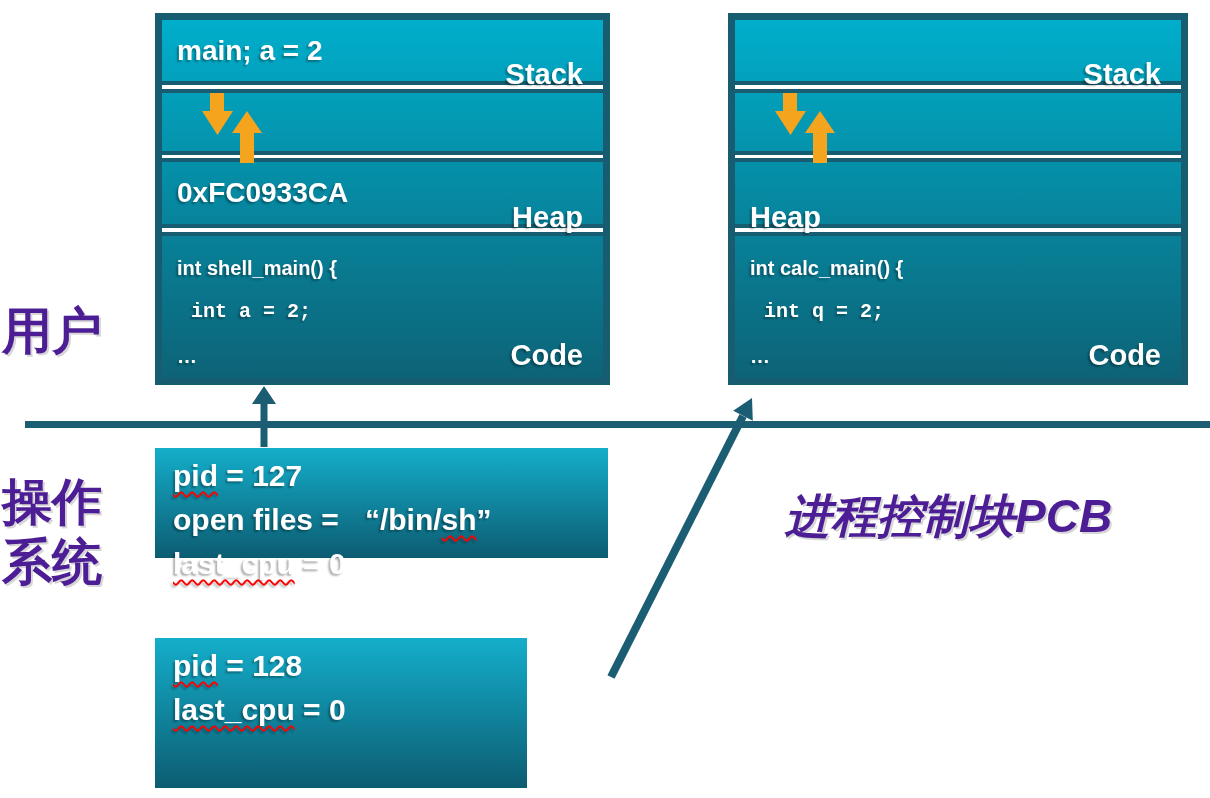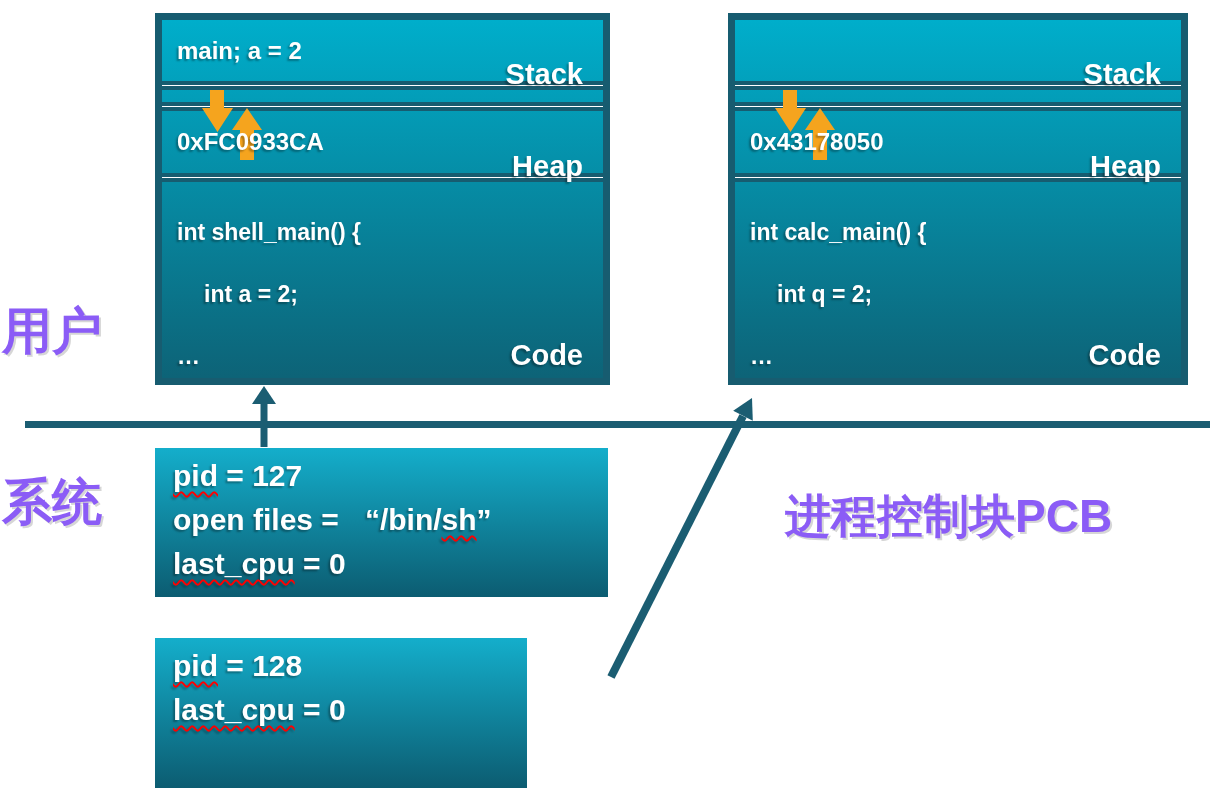--- a/index.html
+++ b/index.html
@@ -18,52 +18,52 @@
   }
   .pbox-left{left:155px;top:13px;width:455px;height:372px;}
   .pbox-right{left:728px;top:13px;width:460px;height:372px;}
   .sect{position:relative;color:#ffffff;}
   .sect-row{display:flex;align-items:center;justify-content:space-between;padding:0 20px 0 15px;}
   .s1{height:61px;}
   .s2{height:62px;}
   .s3{height:62px;}
   .s4{flex:1;}
   .sect-div{height:4px;background:#ffffff;border-top:4px solid #175C70;border-bottom:4px solid #175C70;}
-  .val{font-size:24px;text-shadow:-2px 2px 2px rgba(0,0,0,0.30);}
+  .val{font-size:28px;text-shadow:-2px 2px 2px rgba(0,0,0,0.30);}
   .seg-label{font-size:29px;text-shadow:-2px 2px 2px rgba(0,0,0,0.30);margin-top:48px;}
-  .code-line{font-size:23px;line-height:44px;padding-left:15px;text-shadow:-2px 2px 2px rgba(0,0,0,0.30);margin-top:18px;}
-  .code-line.indent{padding-left:42px;}
+  .code-line{font-size:20px;line-height:44px;padding-left:15px;text-shadow:-2px 2px 2px rgba(0,0,0,0.30);}
+  .code-line.indent{padding-left:29px;font-family:Liberation Mono, monospace;}
   .s4{padding-top:10px;}
   .code-label{position:absolute;right:20px;bottom:6px;font-size:29px;text-shadow:-2px 2px 2px rgba(0,0,0,0.30);}
   .grow-arrows{position:absolute;left:36px;top:0;width:100px;height:70px;}
 
   
   .pcb{
     position:absolute;z-index:1;box-sizing:border-box;
     background:linear-gradient(#14AECB,#0C5C71);
     color:#ffffff;padding:6px 0 0 18px;
   }
-  .pcb1{left:155px;top:448px;width:453px;height:149px;}
+  .pcb1{left:155px;top:448px;width:453px;height:110px;}
   .pcb2{left:155px;top:638px;width:372px;height:150px;}
   .pcb-line{font-size:30px;line-height:44px;text-shadow:-2px 2px 2px rgba(0,0,0,0.30);}
   .wavy{
     text-decoration-line:underline;text-decoration-style:wavy;text-decoration-color:#FF0000;
     text-decoration-thickness:2px;text-underline-offset:5px;text-decoration-skip-ink:none;
   }
   .redtxt{color:#C00000;text-shadow:none;}
   .qgap{margin-left:26px;}
 
   
   .cn-label{
-    position:absolute;z-index:1;color:#8b5cf6;
+    position:absolute;z-index:1;color:#4c1d95;
     text-shadow:2px 2px 0 rgba(120,120,120,0.30);
   }
   .lbl-user{left:2px;top:303px;font-size:50px;line-height:56px;}
   .lbl-os{left:2px;top:472px;font-size:50px;line-height:60px;}
-  .lbl-pcb{left:785px;top:490px;font-size:46px;line-height:52px;}
+  .lbl-pcb{left:785px;top:490px;font-size:46px;line-height:52px;font-style:italic;}
 </style>
 </head>
 <body>
 
 <div id="canvas">
 
   <svg class="connectors" viewBox="0 0 1210 798">
 
     <line x1="25" y1="424.5" x2="1210" y2="424.5" stroke="#1B5D72" stroke-width="7"></line>
 
@@ -111,21 +111,20 @@
     </div>
     <div class="sect-div"></div>
     <div class="sect s2">
       <svg class="grow-arrows" viewBox="0 0 100 70">
         <polygon fill="#F5A41E" points="12,0 26,0 26,18 35,18 19.5,42 4,18 12,18"></polygon>
         <polygon fill="#F5A41E" points="49,18 64,40 56,40 56,70 42,70 42,40 34,40"></polygon>
       </svg>
     </div>
     <div class="sect-div"></div>
     <div class="sect sect-row s3">
-      <span class="val">0x43178050</span>
       <span class="seg-label">Heap</span>
     </div>
     <div class="sect-div"></div>
     <div class="sect s4">
       <div class="code-line">int calc_main() {</div>
       <div class="code-line indent">int q = 2;</div>
       <div class="code-line">…</div>
       <span class="code-label">Code</span>
     </div>
   </div>
@@ -146,17 +145,18 @@
     <div class="pcb-line">
       <span class="wavy">pid</span><span> = 128</span>
     </div>
     <div class="pcb-line">
       <span class="wavy">last_cpu</span><span> = 0</span>
     </div>
   </div>
 
   <div class="cn-label lbl-user">用户</div>
   <div class="cn-label lbl-os">
+    <div>操作</div>
     <div>系统</div>
   </div>
   <div class="cn-label lbl-pcb">进程控制块PCB</div>
 
 </div>
 
 </body></html>

